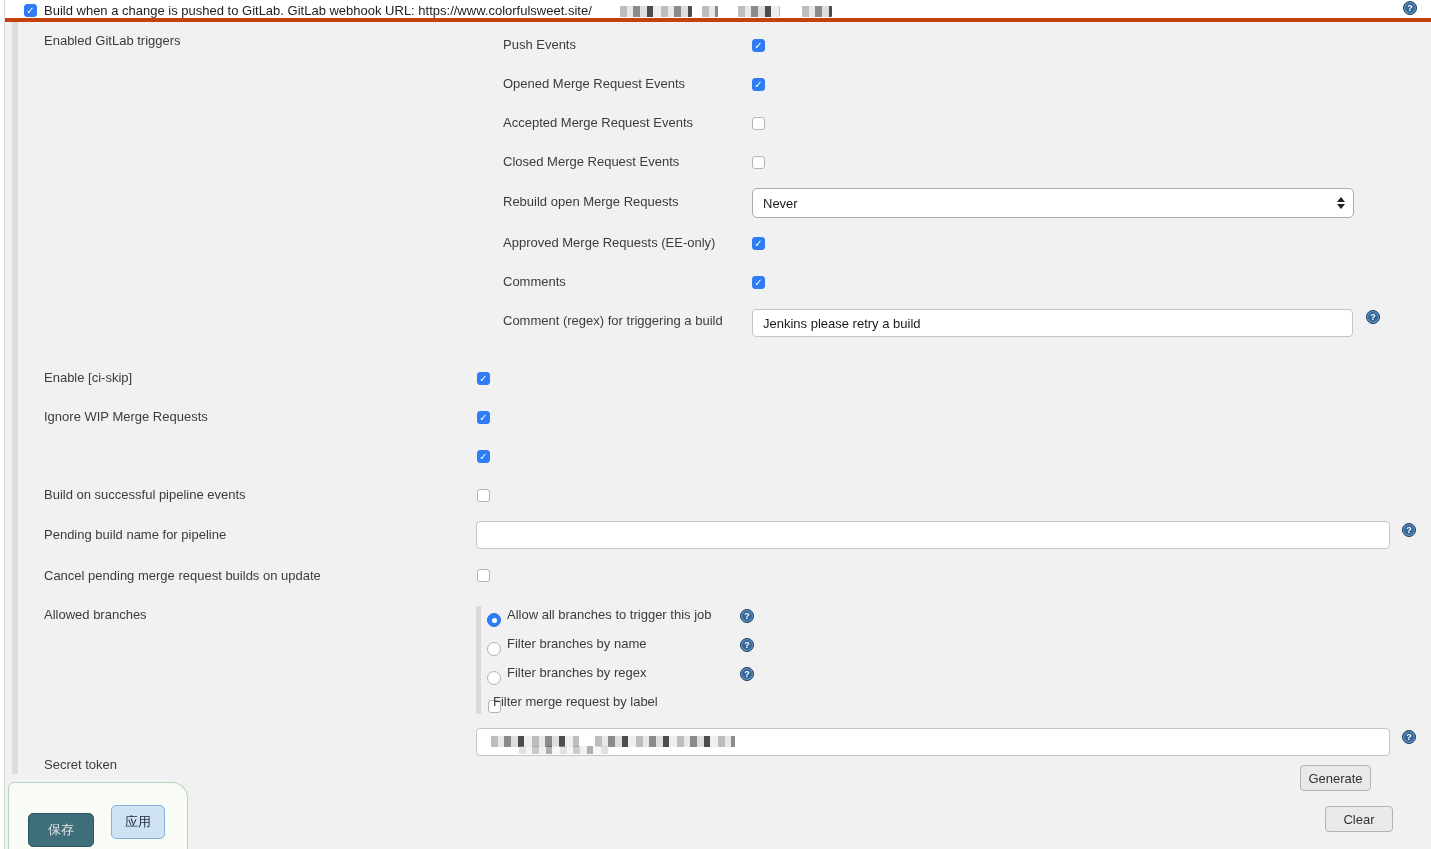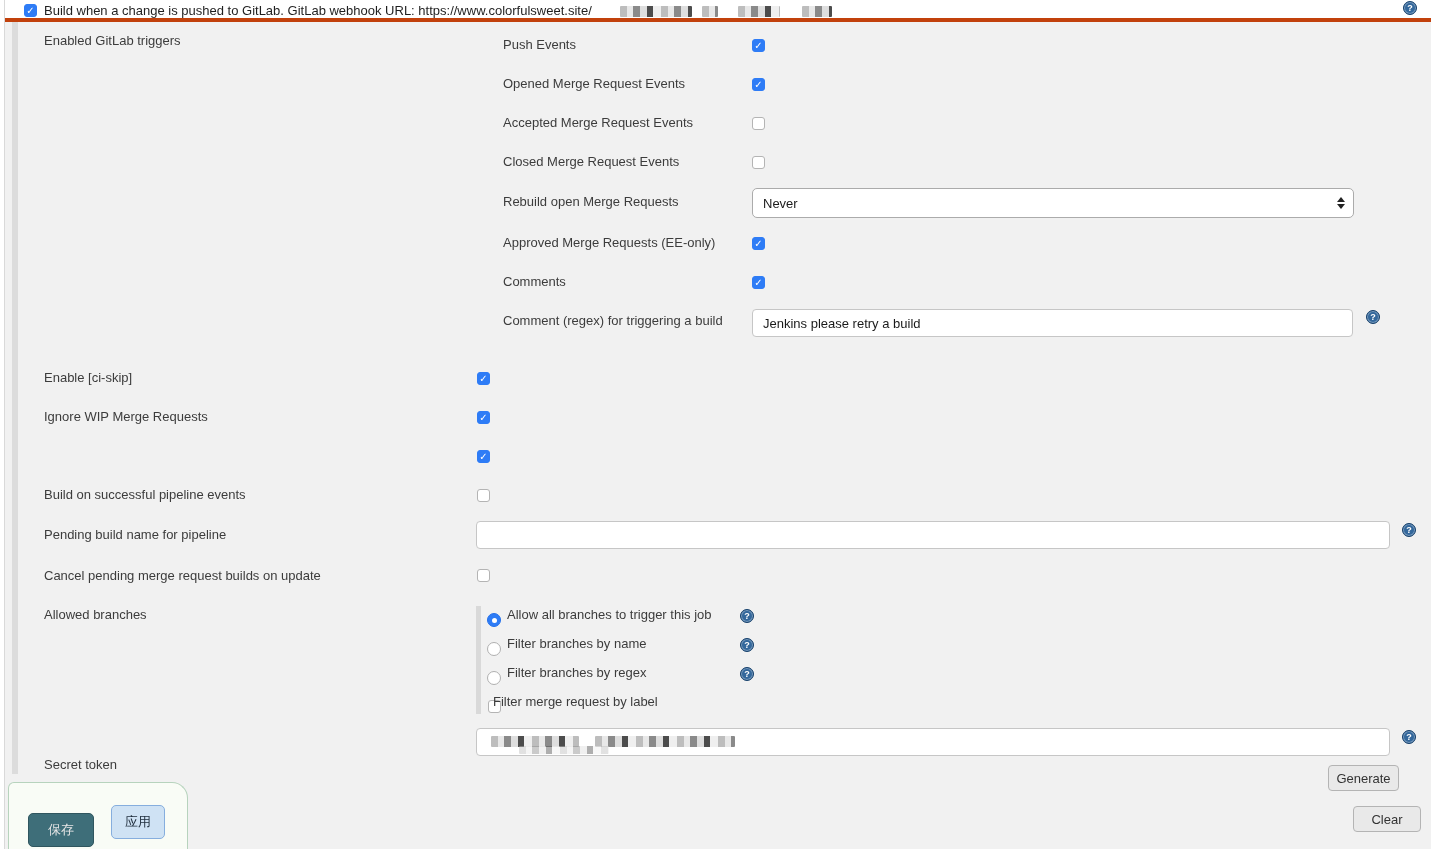--- a/index.html
+++ b/index.html
@@ -42,21 +42,21 @@
   .sel { position:absolute; height:30px; background:#fff; border:1px solid #ababab; border-radius:5px;
          display:flex; align-items:center; padding:0 10px; cursor:pointer; color:#1a1a1a; }
   .updown { position:absolute; right:8px; top:50%; transform:translateY(-50%); width:8px; height:12px; }
   .updown::before { content:""; position:absolute; left:0; top:0; border-left:4px solid transparent;
                     border-right:4px solid transparent; border-bottom:5px solid #222; }
   .updown::after  { content:""; position:absolute; left:0; bottom:0; border-left:4px solid transparent;
                     border-right:4px solid transparent; border-top:5px solid #222; }
 
   
   .btn { position:absolute; background:#e9e9e9; border:1px solid #b4b4b4; border-radius:4px;
-         display:flex; align-items:center; justify-content:center; font-size:13px; color:#333; cursor:pointer;margin-left:28px; }
+         display:flex; align-items:center; justify-content:center; font-size:13px; color:#333; cursor:pointer; }
 
   
   .save-panel { position:absolute; left:8px; top:782px; width:180px; height:67px; background:#f9fcf6;
                 border:1px solid #b7d3bd; border-bottom:none; border-radius:6px 16px 0 0; }
   .btn-save  { position:absolute; left:19px; top:30px; width:66px; height:34px; background:#3e6e79;
                border:1px solid #30565f; border-radius:5px; color:#e5e5e5; display:flex; align-items:center;
                justify-content:center; cursor:pointer; }
   .btn-apply { position:absolute; left:102px; top:22px; width:54px; height:34px; background:#cfe2f4;
                border:1px solid #86aede; border-radius:5px; color:#1d2b3a; display:flex; align-items:center;
                justify-content:center; cursor:pointer; }

